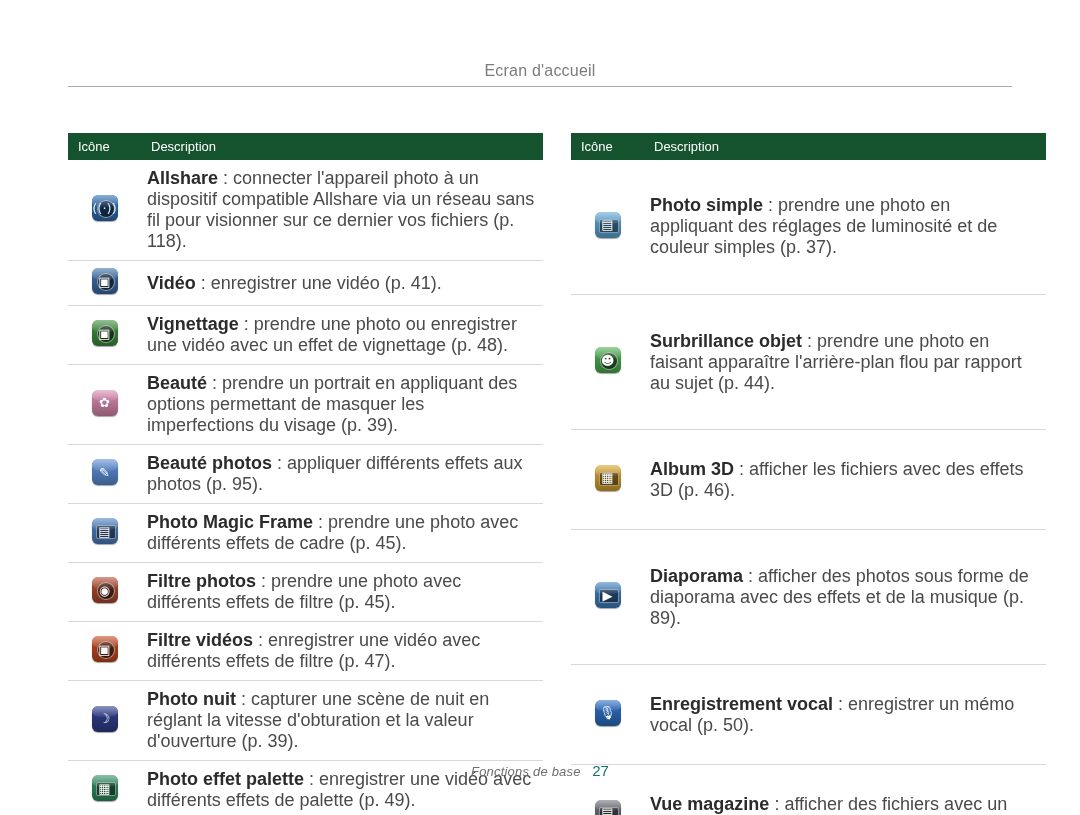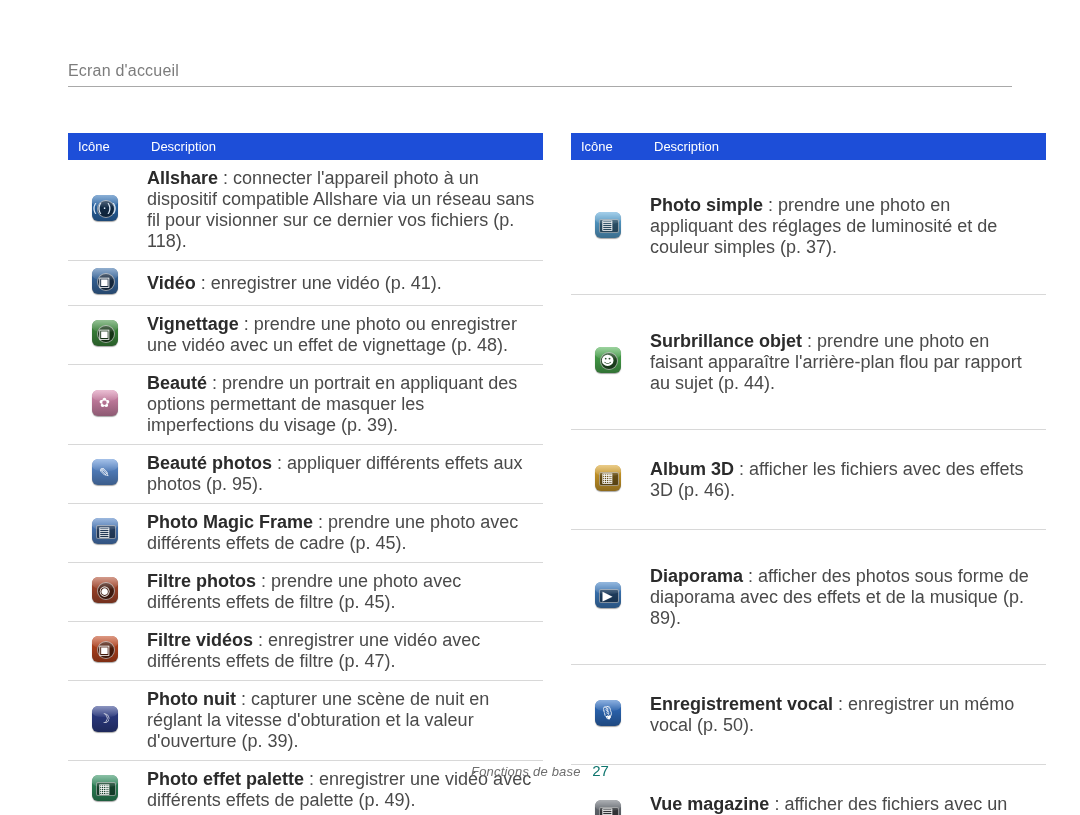--- a/index.html
+++ b/index.html
@@ -19,20 +19,21 @@
     position: relative;
     width: 1080px;
     height: 815px;
   }
   
   .header {
     position: absolute;
     left: 68px;
     top: 62px;
     width: 944px;
+    text-align: center;
   }
   .header-title {
     font-size: 16px;
     color: #7c7c7c;
     letter-spacing: 0.2px;
     padding-bottom: 6px;
   }
   .header-rule {
     height: 1px;
     background: #a9a9a9;
@@ -46,21 +47,21 @@
     width: 950px;
     display: flex;
     gap: 28px;
   }
   .table {
     width: 455px;
     border-collapse: collapse;
     table-layout: fixed;
   }
   .table thead th {
-    background: #1d4ed8;
+    background: #14532d;
     color: #ffffff;
     font-size: 13px;
     font-weight: normal;
     text-align: left;
     padding: 6px 0 6px 10px;
     height: 12px;
     border: none;
   }
   .th-icon { width: 63px; }
   .th-desc { width: 392px; }

